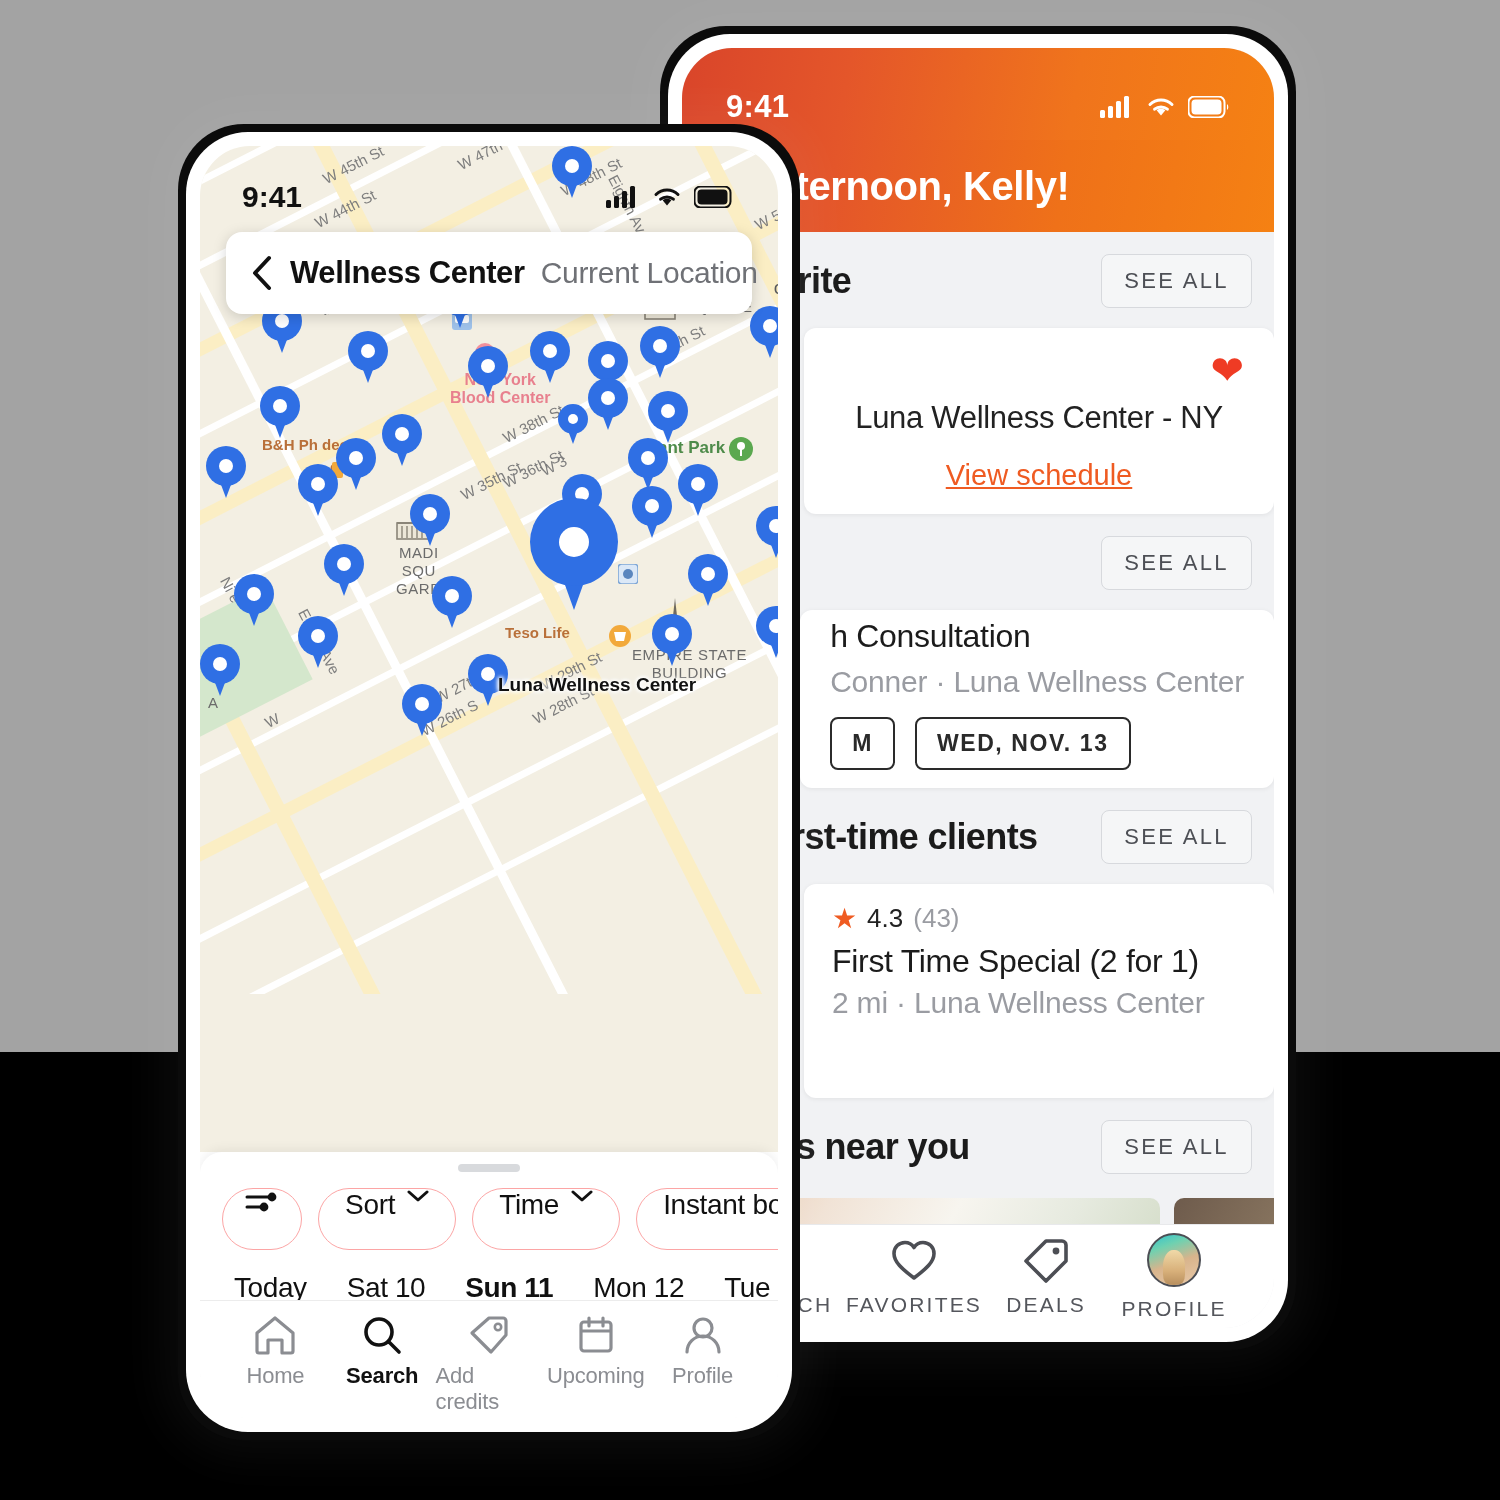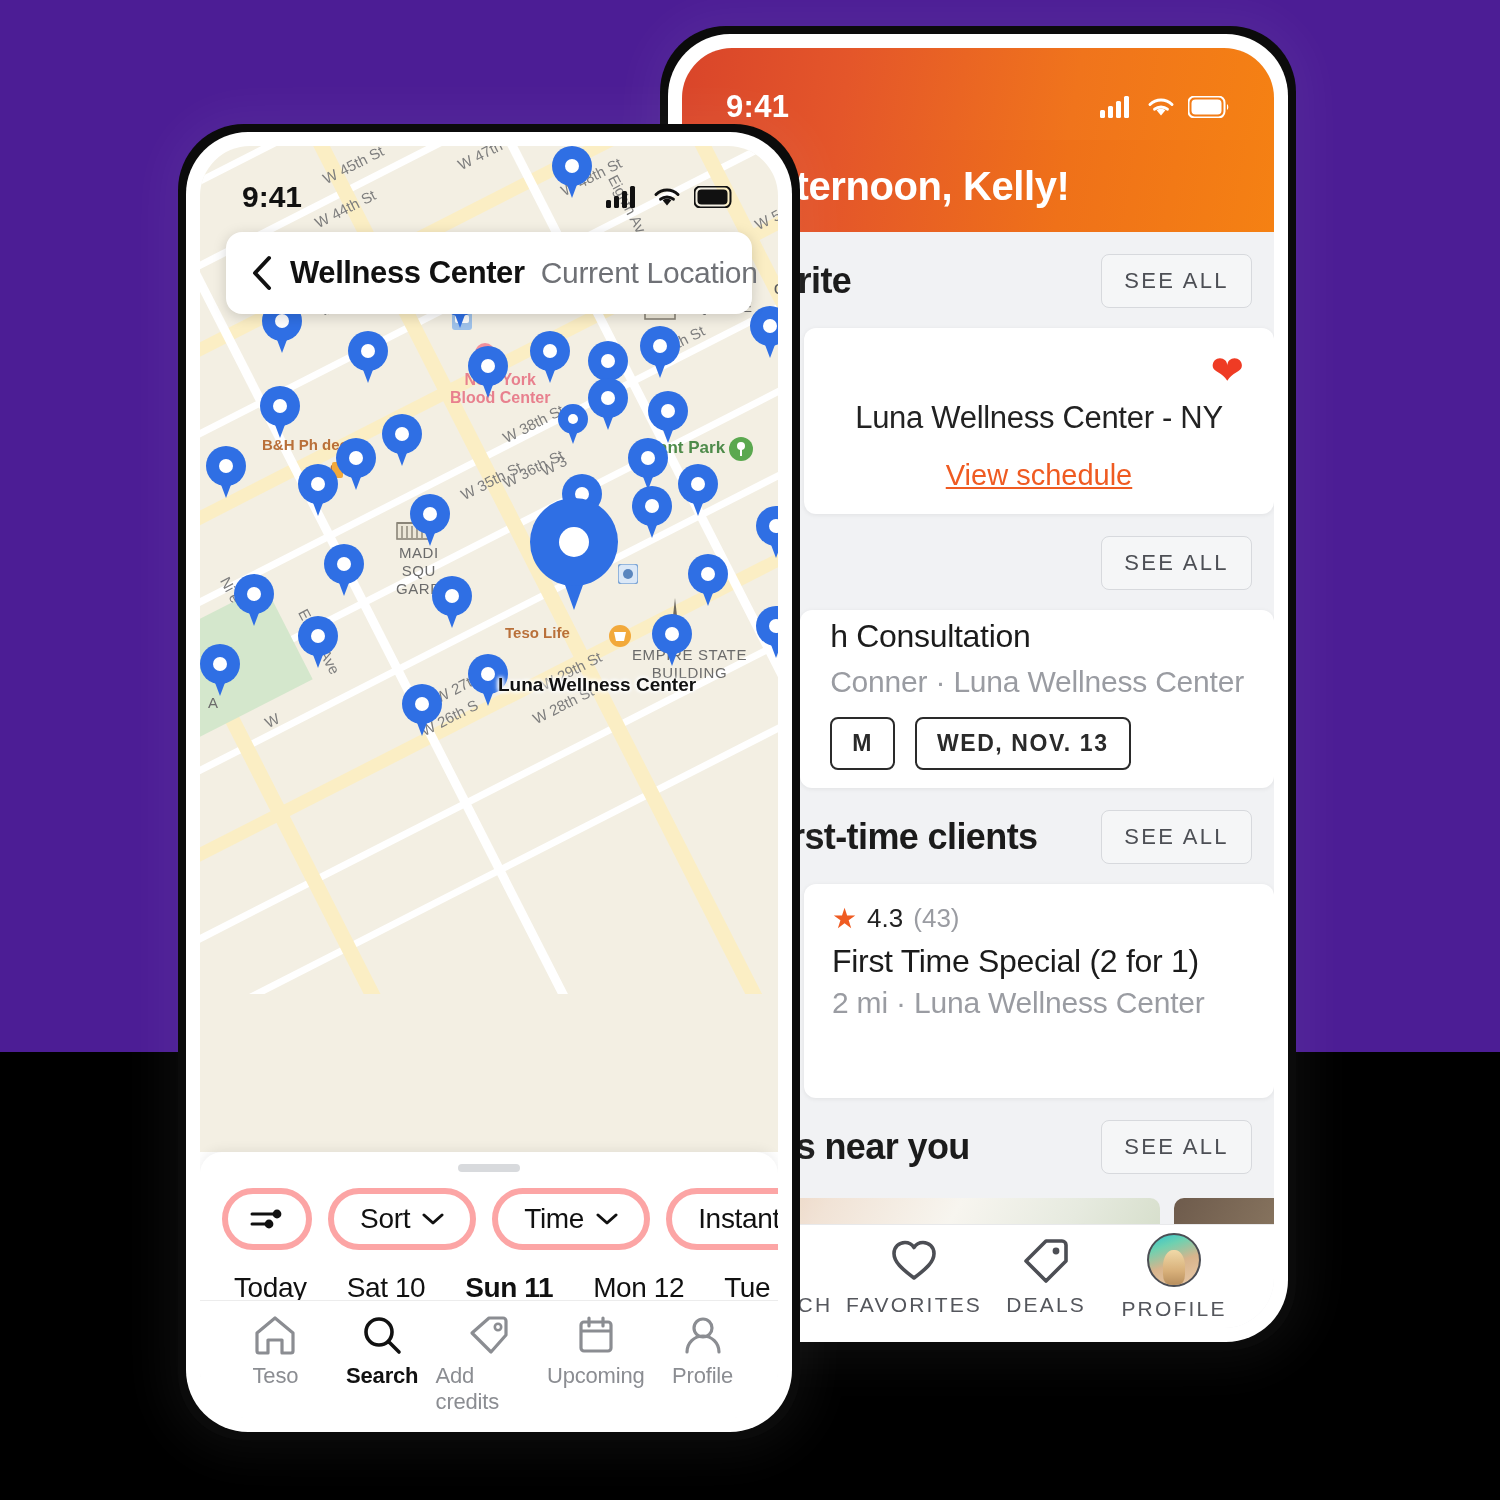--- a/index.html
+++ b/index.html
@@ -2,21 +2,21 @@
 <html><head>
 <meta charset="utf-8">
 <style>
   * { box-sizing: border-box; margin: 0; padding: 0; }
   html, body {
     width: 1500px; height: 1500px;
     background: #000;
     font-family: "Liberation Sans", sans-serif;
     overflow: hidden;
   }
-  #stage { position: relative; width: 1500px; height: 1052px; background:#4c1d95; }
+  #stage { position: relative; width: 1500px; height: 1052px; background:#a3a3a3; }
 
   
   .phone {
     position: absolute;
     background: #ffffff;
     border-radius: 62px;
     overflow: hidden;
   }
   .phone-shadow {
     position:absolute;
@@ -185,21 +185,21 @@
   .pc-thumb .bed { position:absolute; left:0; bottom:0; width:100%; height:26px; background:#f4f5f6; }
   .pc-heart { position:absolute; left:58%; top:14px; width:40px; height:40px; border-radius:50%;
     background:rgba(255,255,255,.85); display:flex; align-items:center; justify-content:center; }
 
   .sheet {
     position:absolute; left:0; right:0; bottom:0; height:266px; background:#fff;
     border-radius:22px 22px 0 0; box-shadow: 0 -2px 12px rgba(0,0,0,.07); z-index:8;
   }
   .grabber { width:62px; height:8px; background:#d8dadd; border-radius:5px; margin: 12px auto 0; }
   .chips { display:flex; gap:16px; padding: 16px 22px 0 22px; }
-  .chip { border:6px solid #fca5a5; border-radius:34px; height:62px; display:flex; align-items:center;
+  .chip { border:1px solid #fca5a5; border-radius:34px; height:62px; display:flex; align-items:flex-start;
     gap:12px; padding: 0 26px; font-size:28px; color:#111; letter-spacing:-.3px; white-space:nowrap; }
   .chip.icononly { padding: 0 22px; }
   .datebar { display:flex; align-items:flex-start; gap:0; padding: 22px 14px 0 14px; position:relative; }
   .dtab { flex:0 0 auto; padding: 0 20px; font-size:28px; color:#111; letter-spacing:-.4px; white-space:nowrap; }
   .dtab.active { font-weight:700; position:relative; }
   .dtab.active::after { content:""; position:absolute; left:20px; right:20px; bottom:-16px; height:5px; background:#111; border-radius:3px; }
 
   .fp-tabbar {
     position:absolute; left:0; bottom:0; width:100%; height:118px; background:#fff;
     border-top:1px solid #ececec; display:flex; align-items:flex-start; padding: 14px 22px 0 22px; z-index:9;
@@ -808,21 +808,21 @@
           </div>
       </div>
 
       <div class="fp-tabbar">
         <div class="fp-tab">
           <span>
             <svg width="44" height="40" viewBox="0 0 44 40">
                 <path d="M4 18L22 3l18 15v18a2 2 0 01-2 2h-9V25h-14v13H6a2 2 0 01-2-2z" stroke="#8b8d92" stroke-width="3.2" fill="none" stroke-linejoin="round"></path>
               </svg>
           </span>
-          <span class="lbl">Teso</span>
+          <span class="lbl">Home</span>
         </div>
         <div class="fp-tab active">
           <span>
             <svg width="44" height="40" viewBox="0 0 44 40">
                 <circle cx="19" cy="17" r="13" stroke="#111" stroke-width="3.6" fill="none"></circle>
                 <path d="M29 27l10 10" stroke="#111" stroke-width="3.6" stroke-linecap="round"></path>
               </svg>
           </span>
           <span class="lbl">Search</span>
         </div>

